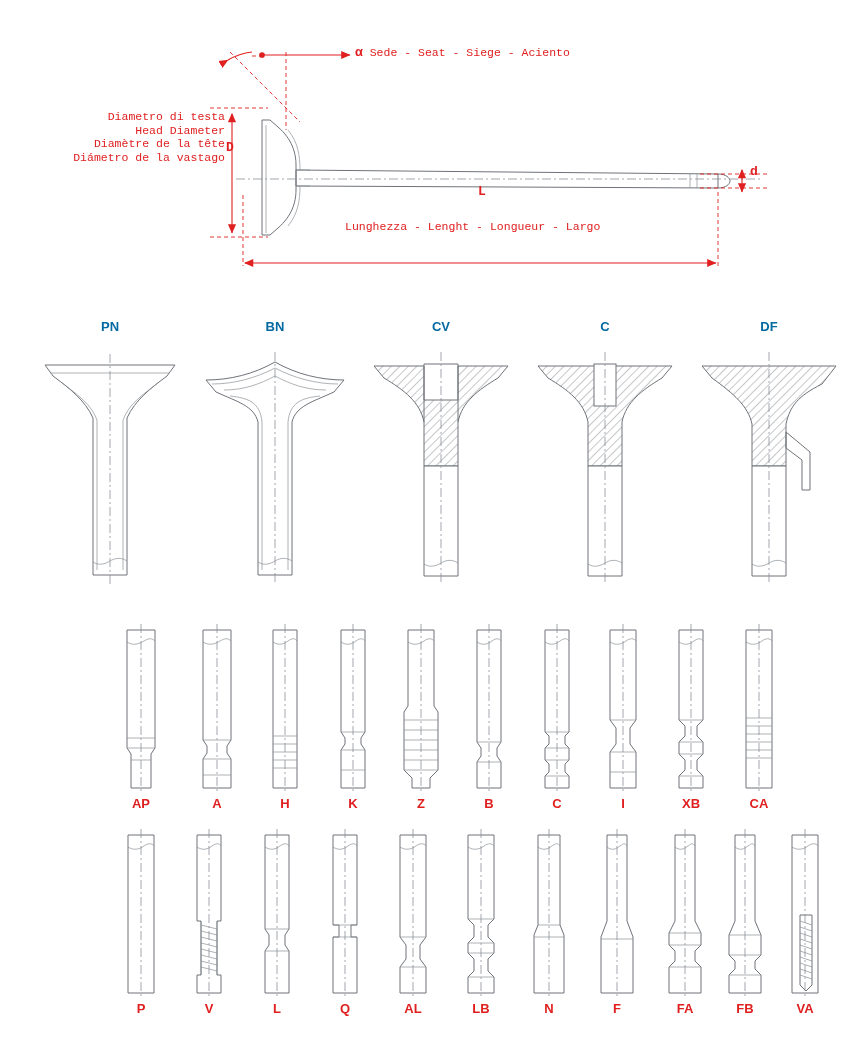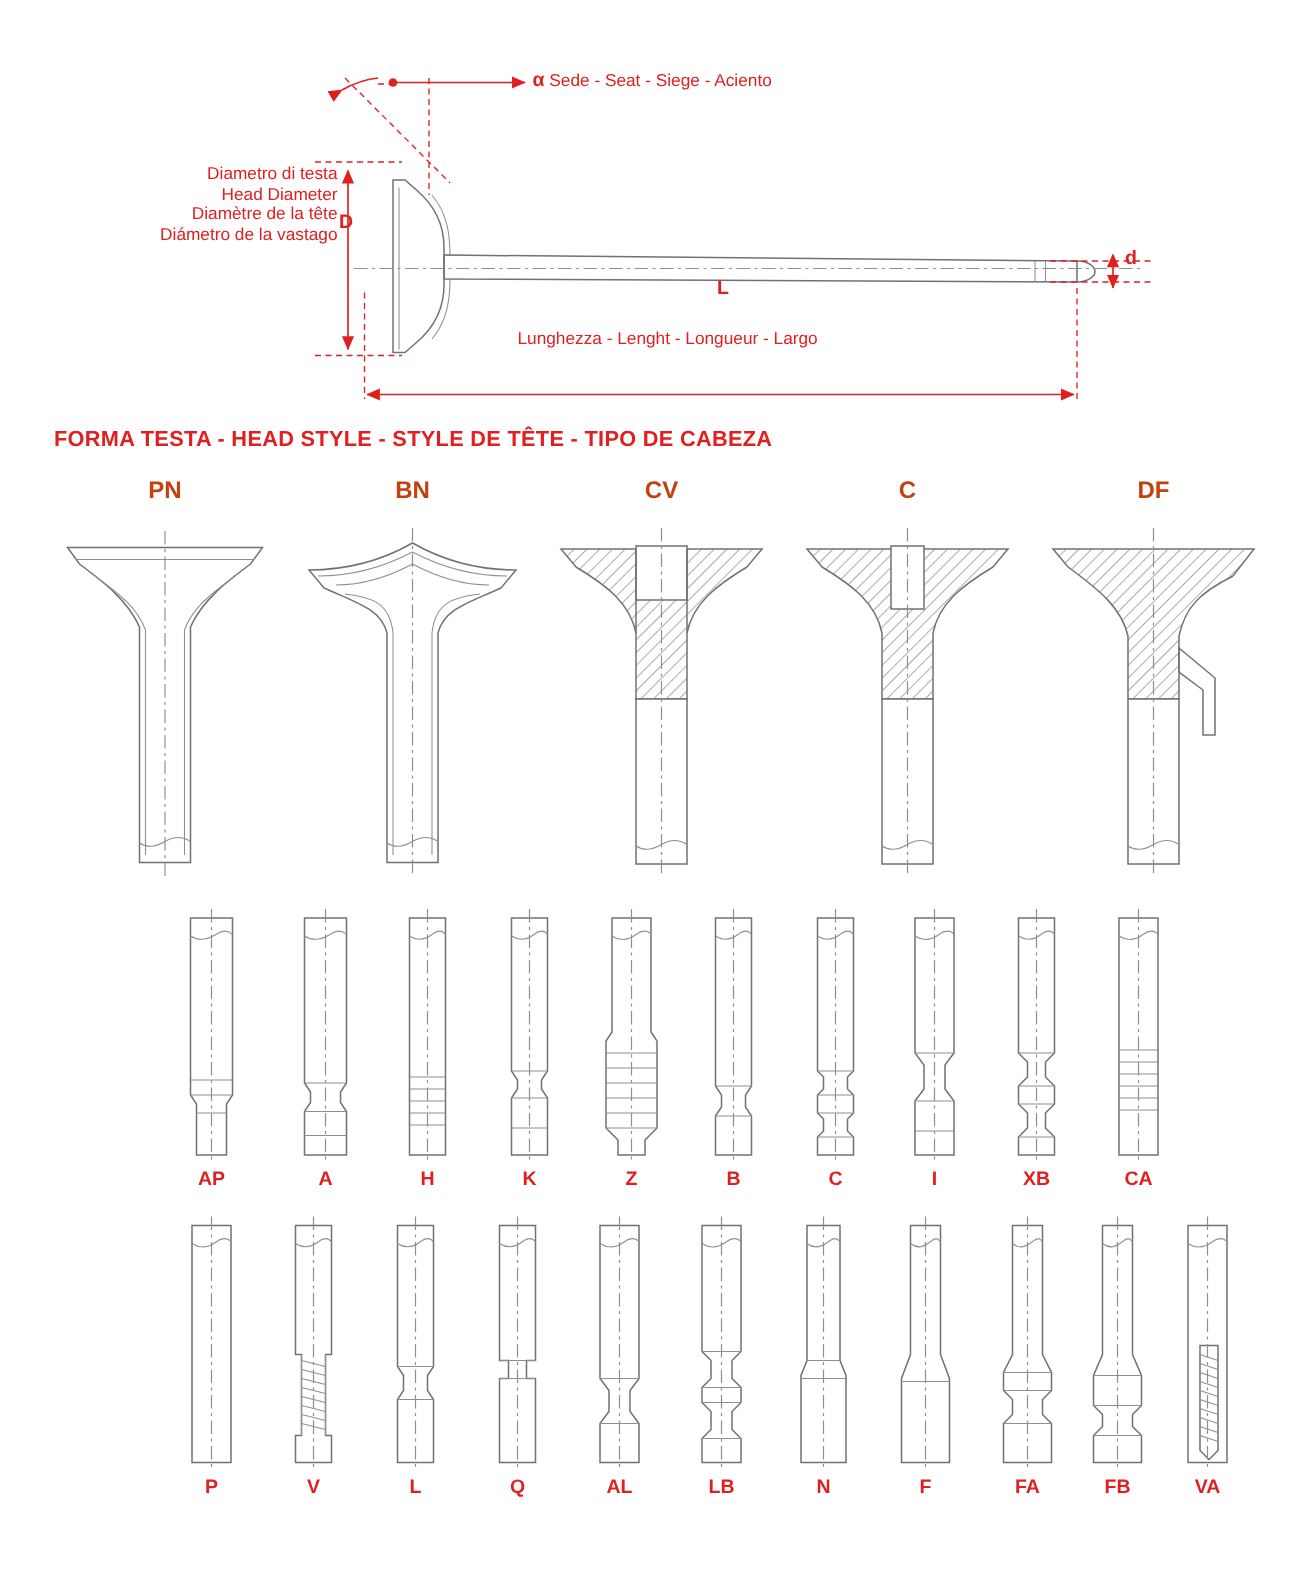--- a/index.html
+++ b/index.html
@@ -25,47 +25,48 @@
   }
   #title-dimensions { left: 36px; top: 8px; }
   #title-head { left: 36px; top: 285px; }
   #title-groove { left: 36px; top: 608px; }
   .lbl-red {
     position: absolute;
     color: #e02020;
     font-size: 11.5px;
     line-height: 13.5px;
     white-space: nowrap;
+    font-family: Liberation Mono, monospace;
   }
   .lbl-red.right { text-align: right; }
   .lbl-bold { font-weight: bold; font-size: 13px; }
 
   
   #dim-block { position: absolute; left: 0; top: 30px; width: 860px; height: 245px; }
 
   
   #head-block { position: absolute; left: 0; top: 305px; width: 860px; height: 295px; }
   .head-col {
     position: absolute;
     top: 0;
     width: 150px;
     text-align: center;
   }
   .head-name {
     position: absolute;
     font-weight: bold;
-    font-size: 16px;
-    color: #c2410c;
+    font-size: 13px;
+    color: #0369a1;
     width: 150px;
     text-align: center;
     top: 14px;
   }
 
   
-  #groove-block { position: absolute; left: 0; top: 602px; width: 860px; height: 420px; }
+  #groove-block { position: absolute; left: 0; top: 620px; width: 860px; height: 420px; }
   .groove-row { position: absolute; left: 0; width: 860px; }
   #groove-row-1 { top: 0; }
   #groove-row-2 { top: 205px; }
   .g-cell {
     position: absolute;
     top: 0;
     width: 78px;
     text-align: center;
   }
   .g-name {
@@ -162,21 +163,20 @@
       <div>Diámetro de la vastago</div>
     </div>
     <div class="lbl-red lbl-bold" style="left:226px; top:111px;">D</div>
 
     <div class="lbl-red lbl-bold" style="left:750px; top:135px;">d</div>
 
     <div class="lbl-red lbl-bold" style="left:478px; top:155px;">L</div>
     <div class="lbl-red" style="left:345px; top:190px;">Lunghezza - Lenght - Longueur - Largo</div>
   </div>
 
-  <div class="section-title" id="title-head">FORMA TESTA - HEAD STYLE - STYLE DE TÊTE - TIPO DE CABEZA</div>
 
   <div id="head-block">
 
     <div class="head-name" style="left:35px;">PN</div>
     <div class="head-col" style="left:35px; top:35px;">
       <svg width="150" height="250" viewBox="0 0 150 250">
         <path class="ln" d="M10,25 L140,25 L132,36 C116,48 100,60 92,78 L92,235
                             L58,235 L58,78 C50,60 34,48 18,36 Z" fill="#ffffff"></path>
         <path class="ln-thin" d="M16,33 L134,33"></path>
         <path class="ln-thin" d="M26,42 C44,56 56,64 62,80 L62,230 M124,42 C106,56 94,64 88,80 L88,230"></path>

